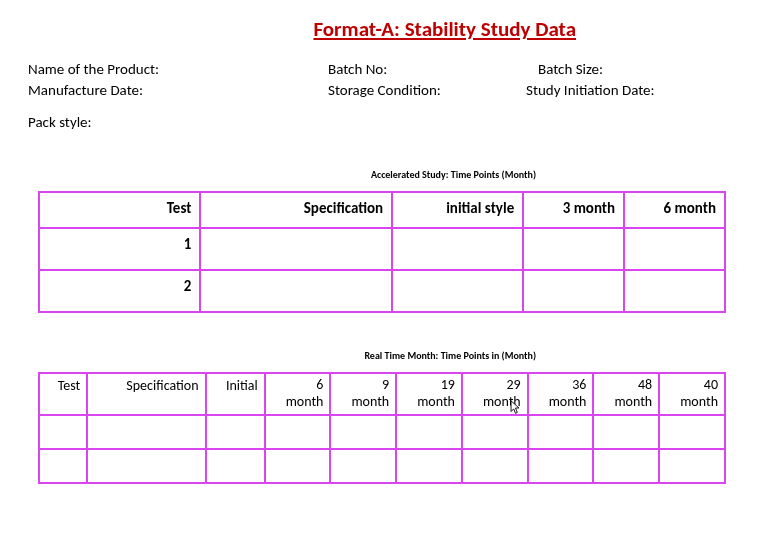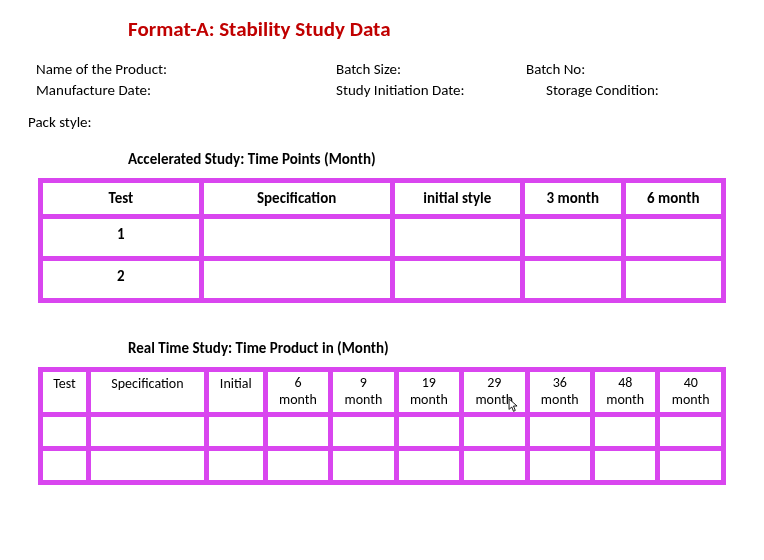--- a/index.html
+++ b/index.html
@@ -10,71 +10,72 @@
     body {
       width: 764px;
       height: 560px;
       background: #ffffff;
       font-family: Calibri, Arial, sans-serif;
       font-size: 15px;
       color: #000000;
       padding: 16px 28px 20px 28px;
     }
     .title {
-      text-align: left;
+      text-align: right;
       color: #c00000;
       font-weight: bold;
       font-size: 21px;
       margin-bottom: 18px;
       margin-left: 100px;
       margin-right: 160px;
+      text-decoration: underline;
     }
     .meta-rows {
       margin-bottom: 14px;
     }
     .meta-row {
       display: flex;
       margin-bottom: 3px;
     }
     .meta-cell {
       min-width: 0;
     }
-    .meta-c1 { width: 300px; margin-left: 8px; }
+    .meta-c1 { width: 300px; }
     .meta-c2 { width: 210px; }
     .meta-c3 { flex: 1; }
     .pack-row {
-      margin-bottom: 19px;
+      margin-bottom: 37px;
     }
     .section-title {
-      text-align: left;
-      font-weight: bold;
-      font-size: 15px;
+      text-align: right;
+      font-weight: bold;
+      font-size: 10px;
       margin-bottom: 10px;
       margin-left: 100px;
       margin-right: 200px;
     }
     table {
       border-collapse: collapse;
       width: 100%;
       table-layout: fixed;
     }
     table.accel {
       margin-left: 10px;
       width: calc(100% - 20px);
       margin-bottom: 36px;
     }
     table.realtime {
       margin-left: 10px;
       width: calc(100% - 20px);
     }
     td, th {
-      border: 5px solid #d946ef;
+      border: 2px solid #d946ef;
       padding: 6px 8px;
       vertical-align: top;
-      text-align: center;
+      text-align: right;
       font-weight: normal;
       font-size: 15px;
     }
     .accel th {
       font-weight: bold;
       height: 36px;
     }
     .accel td {
       height: 42px;
       font-weight: bold;
@@ -117,27 +118,27 @@
     }
   </style>
 </head>
 <body>
 
 <div class="title">Format-A: Stability Study Data</div>
 
 <div class="meta-rows">
   <div class="meta-row">
     <div class="meta-cell meta-c1">Name of the Product:</div>
+    <div class="meta-cell meta-c2">Batch No:</div>
     <div class="meta-cell meta-c3">Batch Size:</div>
-    <div class="meta-cell meta-c2">Batch No:</div>
   </div>
   <div class="meta-row">
     <div class="meta-cell meta-c1">Manufacture Date:</div>
+    <div class="meta-cell meta-c3">Storage Condition:</div>
     <div class="meta-cell meta-c2">Study Initiation Date:</div>
-    <div class="meta-cell meta-c3">Storage Condition:</div>
   </div>
 </div>
 
 <div class="pack-row">Pack style:</div>
 
 <div class="section-title">Accelerated Study: Time Points (Month)</div>
 
 <table class="accel">
   <colgroup>
     <col class="col-test">
@@ -164,21 +165,21 @@
   <tr>
     <td>2</td>
     <td></td>
     <td></td>
     <td></td>
     <td></td>
   </tr>
 </tbody>
   </table>
 
-<div class="section-title">Real Time Study: Time Product in (Month)</div>
+<div class="section-title">Real Time Month: Time Points in (Month)</div>
 
 <table class="realtime">
   <colgroup>
     <col class="rcol-test">
       <col class="rcol-spec">
       <col class="rcol-init">
     <col class="rcol-m">
       <col class="rcol-m">
       <col class="rcol-m">
       <col class="rcol-m">

